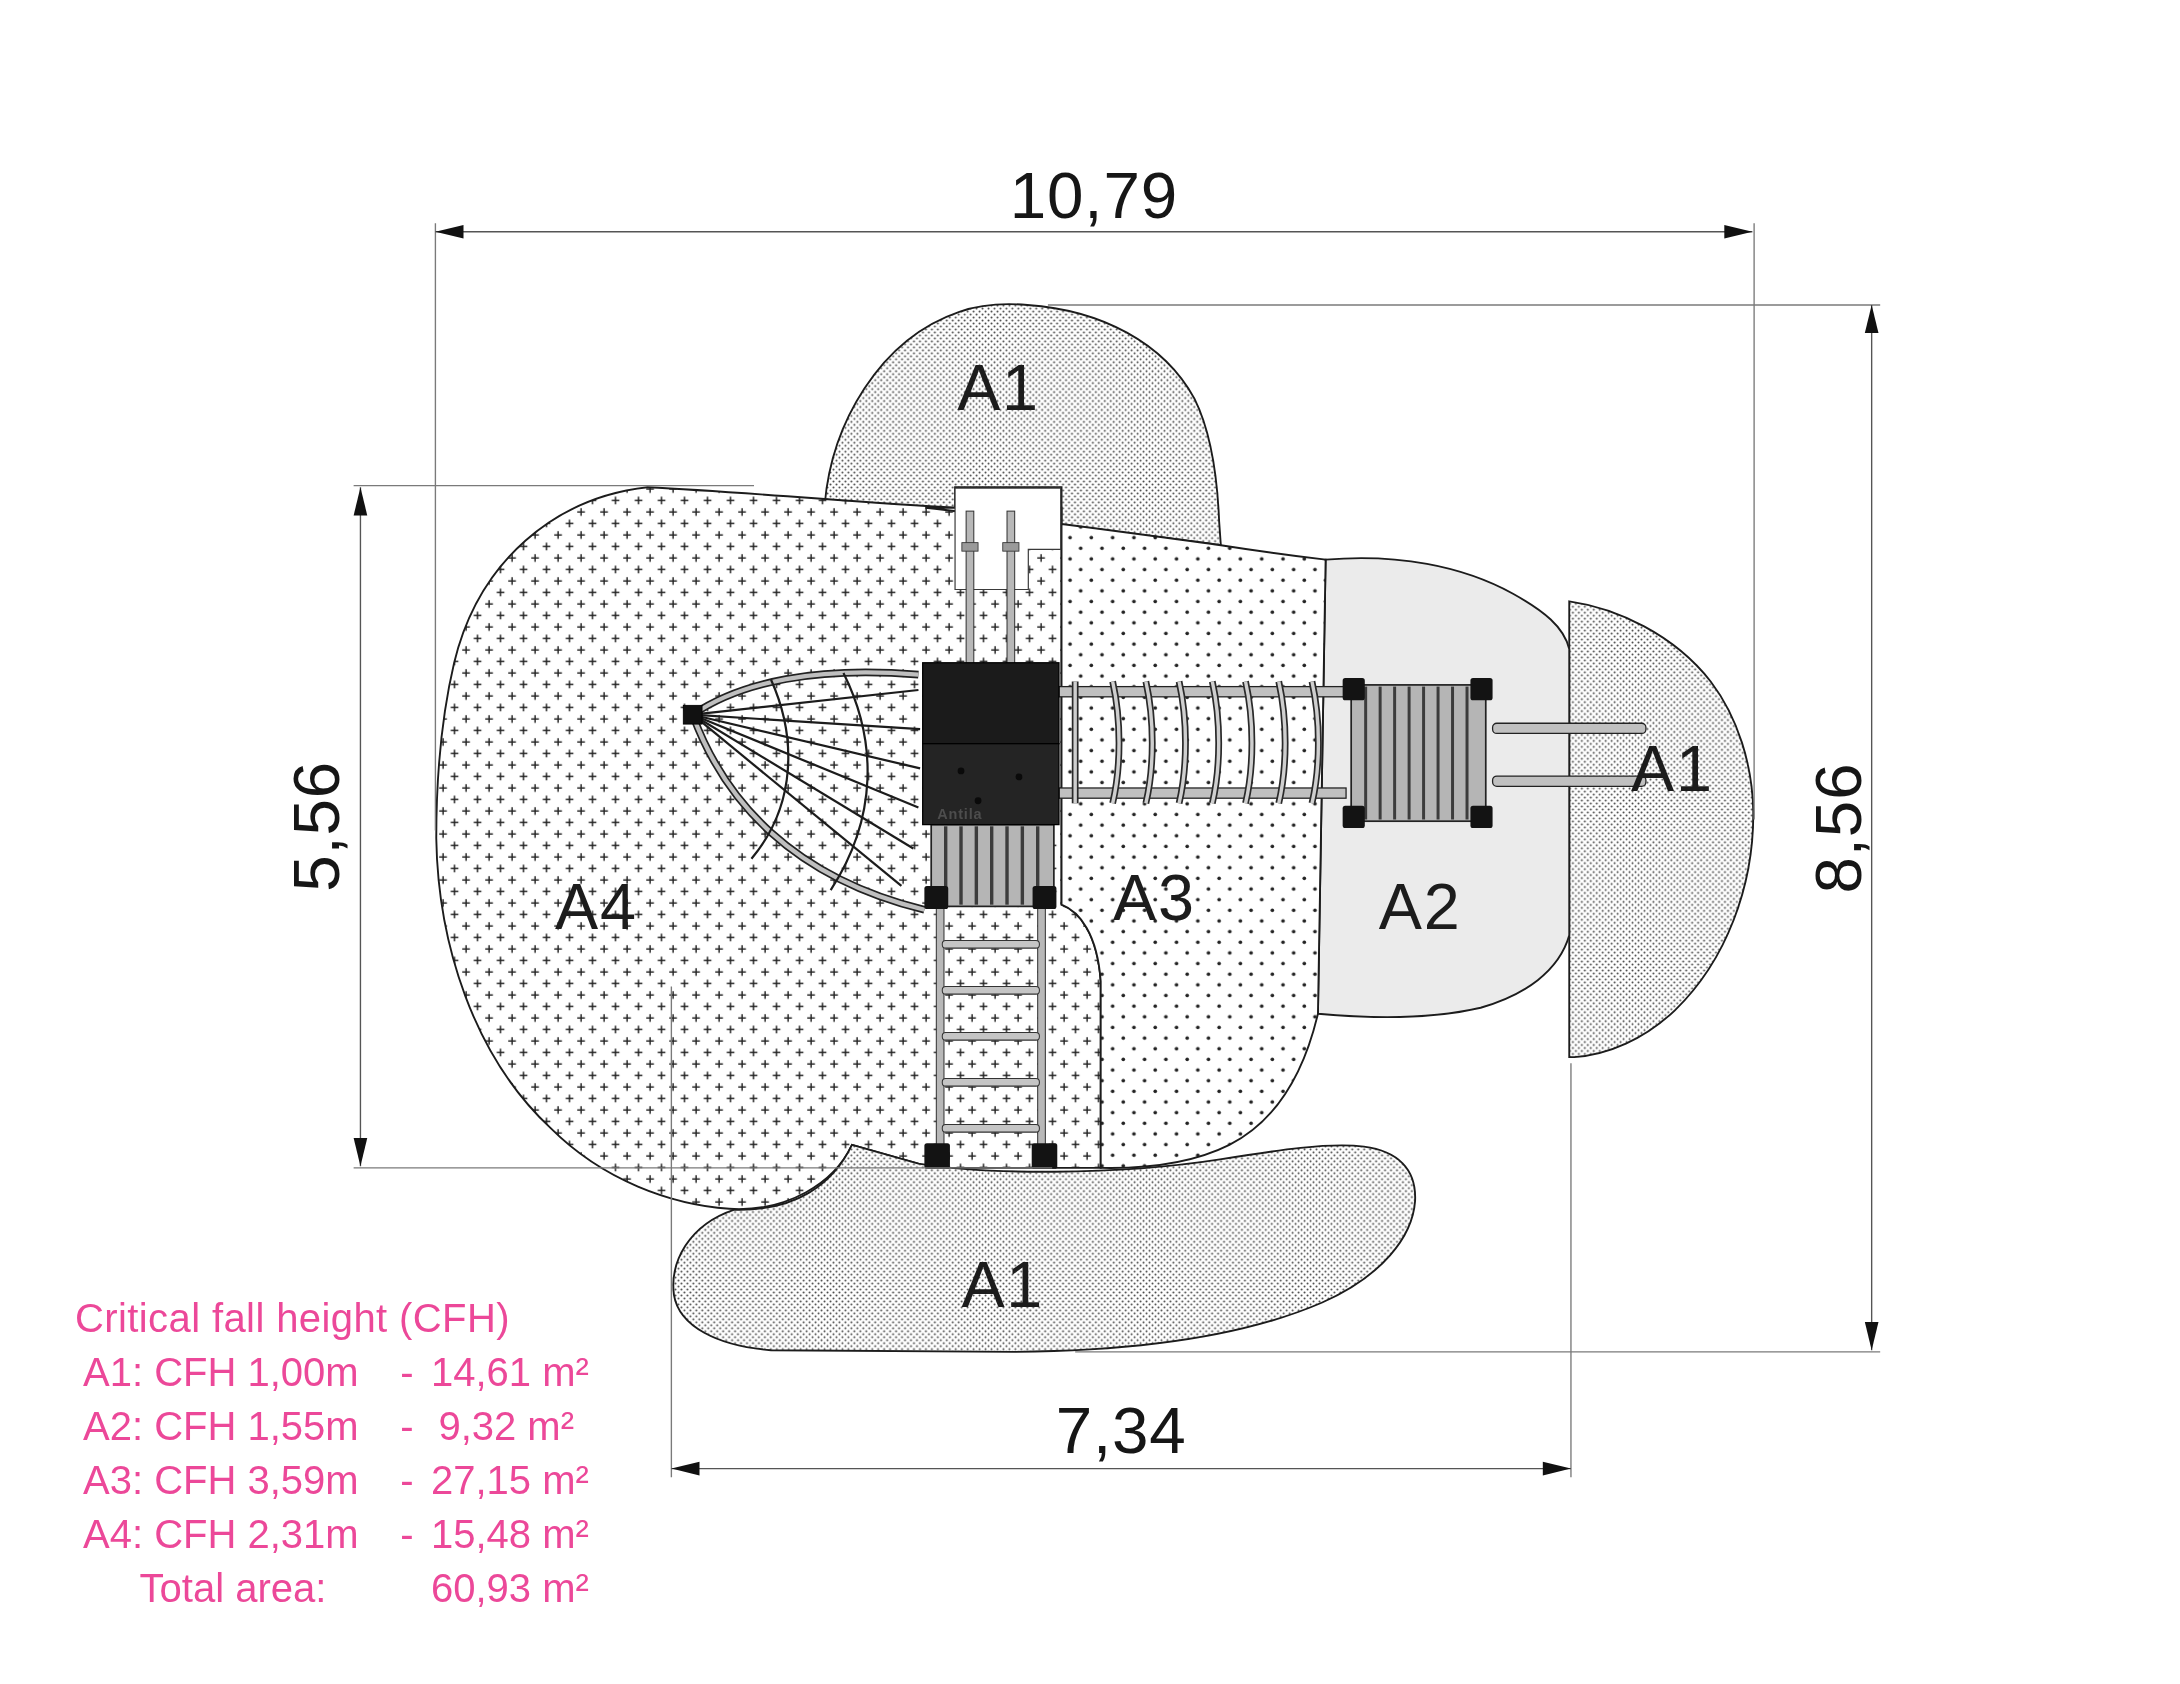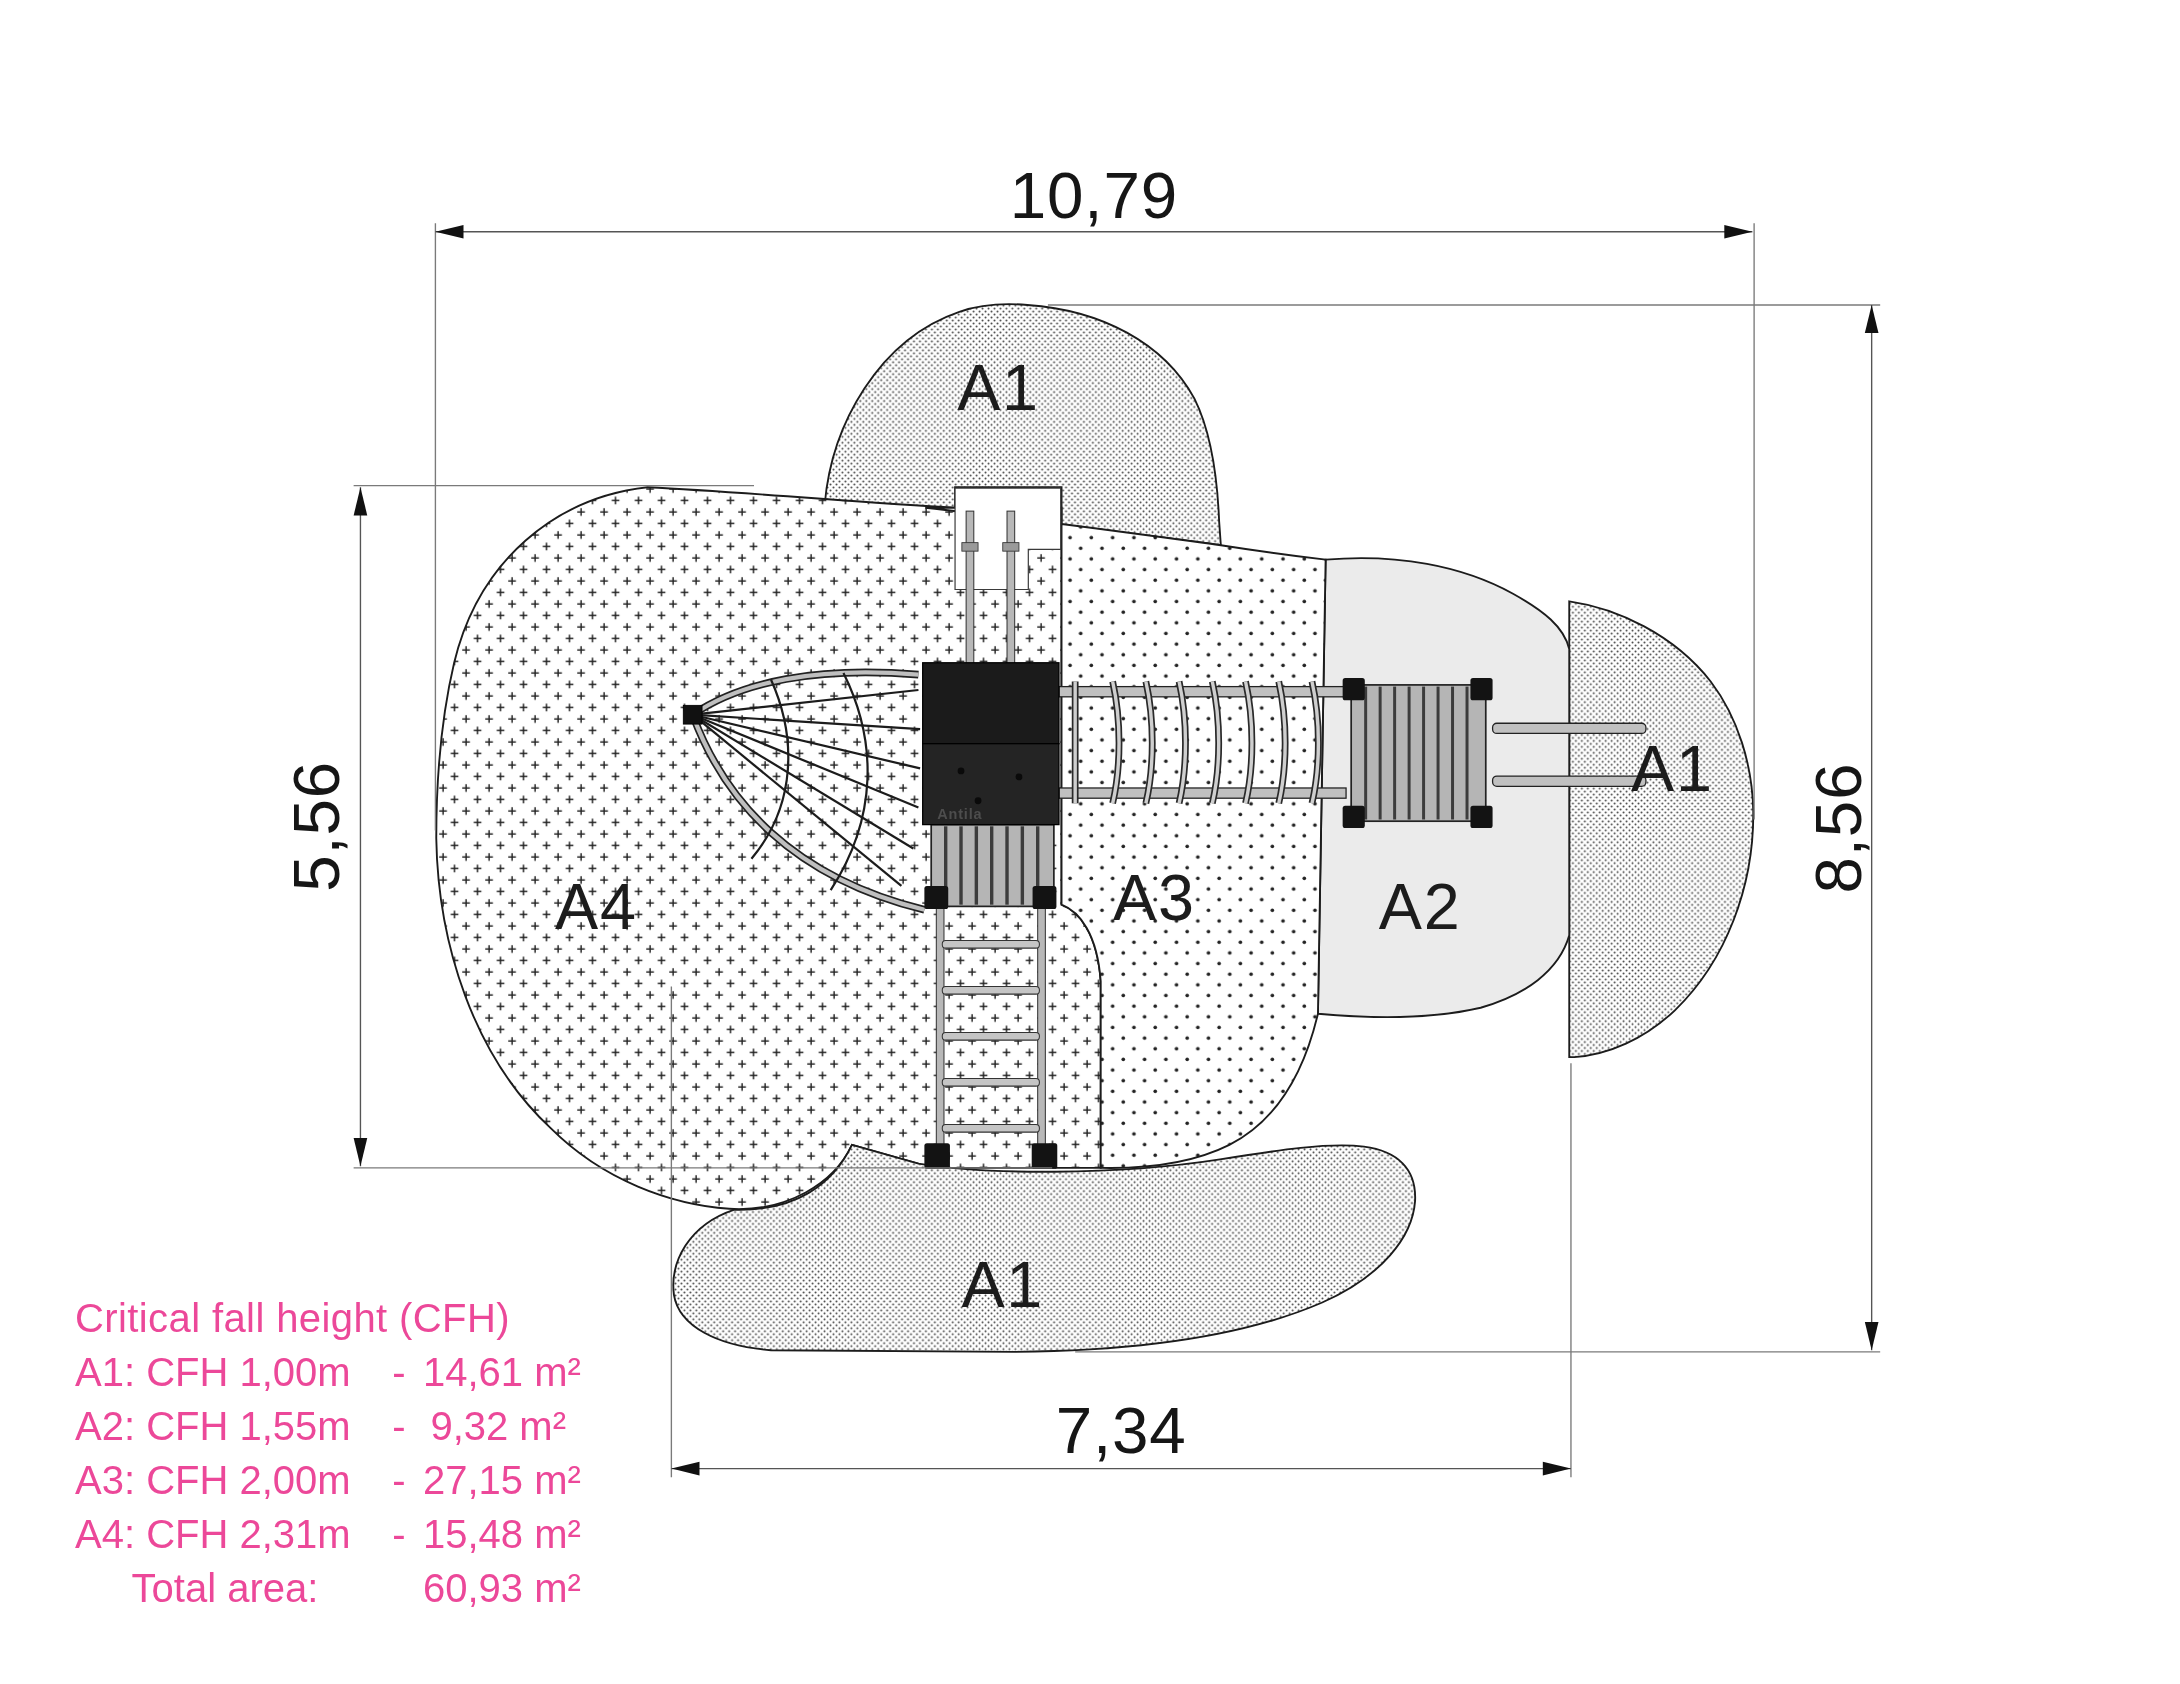--- a/index.html
+++ b/index.html
@@ -1,21 +1,21 @@
 <!DOCTYPE html>
 <html style="font-size:13.6px"><head>
 <meta charset="utf-8">
 <style>
   html,body{margin:0;padding:0;background:#ffffff;}
   body{width:2181px;height:1685px;position:relative;overflow:hidden;
        font-family:"Liberation Sans", sans-serif;color:#1a1a1a;}
   #stage{position:absolute;left:0;top:0;}
   .legend{position:absolute;left:75px;top:1291px;font-size:40px;line-height:54px;color:#ec4899;}
   .legend-title{white-space:nowrap;letter-spacing:0.4px;}
-  .legend-grid{display:grid;grid-template-columns:300px 48px 143px;}
+  .legend-grid{display:grid;grid-template-columns:300px 48px 143px;margin-left:8px;}
   .lg-label{text-align:left;white-space:nowrap;}
   .lg-sep{text-align:center;}
   .lg-val{text-align:right;white-space:nowrap;}
   .lg-total-label{text-align:center;white-space:nowrap;}
   svg text{font-family:"Liberation Sans", sans-serif;fill:#161616;}
   .dimtxt{font-size:77px;letter-spacing:1px;}
   .zonetxt{font-size:76px;letter-spacing:2px;fill:#1c1c1c;}
   .brandtxt{font-size:17px;font-weight:bold;fill:#4d4d4d;letter-spacing:1px;}
 </style>
 </head>
@@ -218,21 +218,21 @@
   <div class="legend-title">Critical fall height (CFH)</div>
   <div class="legend-grid">
     <div class="lg-label">A1: CFH 1,00m</div>
     <div class="lg-sep">-</div>
     <div class="lg-val">14,61 m²</div>
 
     <div class="lg-label">A2: CFH 1,55m</div>
     <div class="lg-sep">-</div>
     <div class="lg-val">9,32 m²</div>
 
-    <div class="lg-label">A3: CFH 2,00m</div>
+    <div class="lg-label">A3: CFH 3,59m</div>
     <div class="lg-sep">-</div>
     <div class="lg-val">27,15 m²</div>
 
     <div class="lg-label">A4: CFH 2,31m</div>
     <div class="lg-sep">-</div>
     <div class="lg-val">15,48 m²</div>
 
     <div class="lg-total-label">Total area:</div>
     <div class="lg-sep"></div>
     <div class="lg-val">60,93 m²</div>

